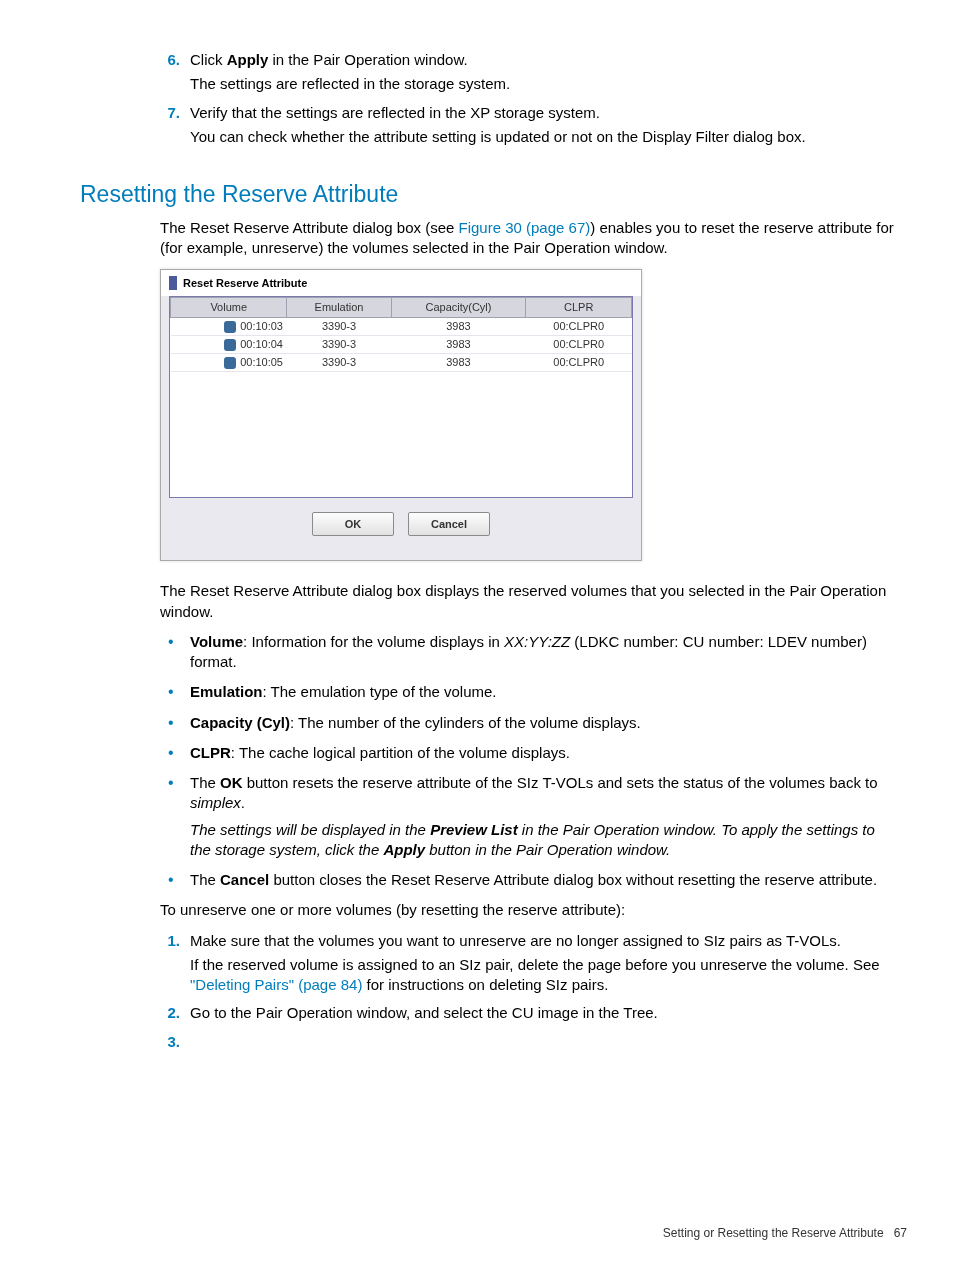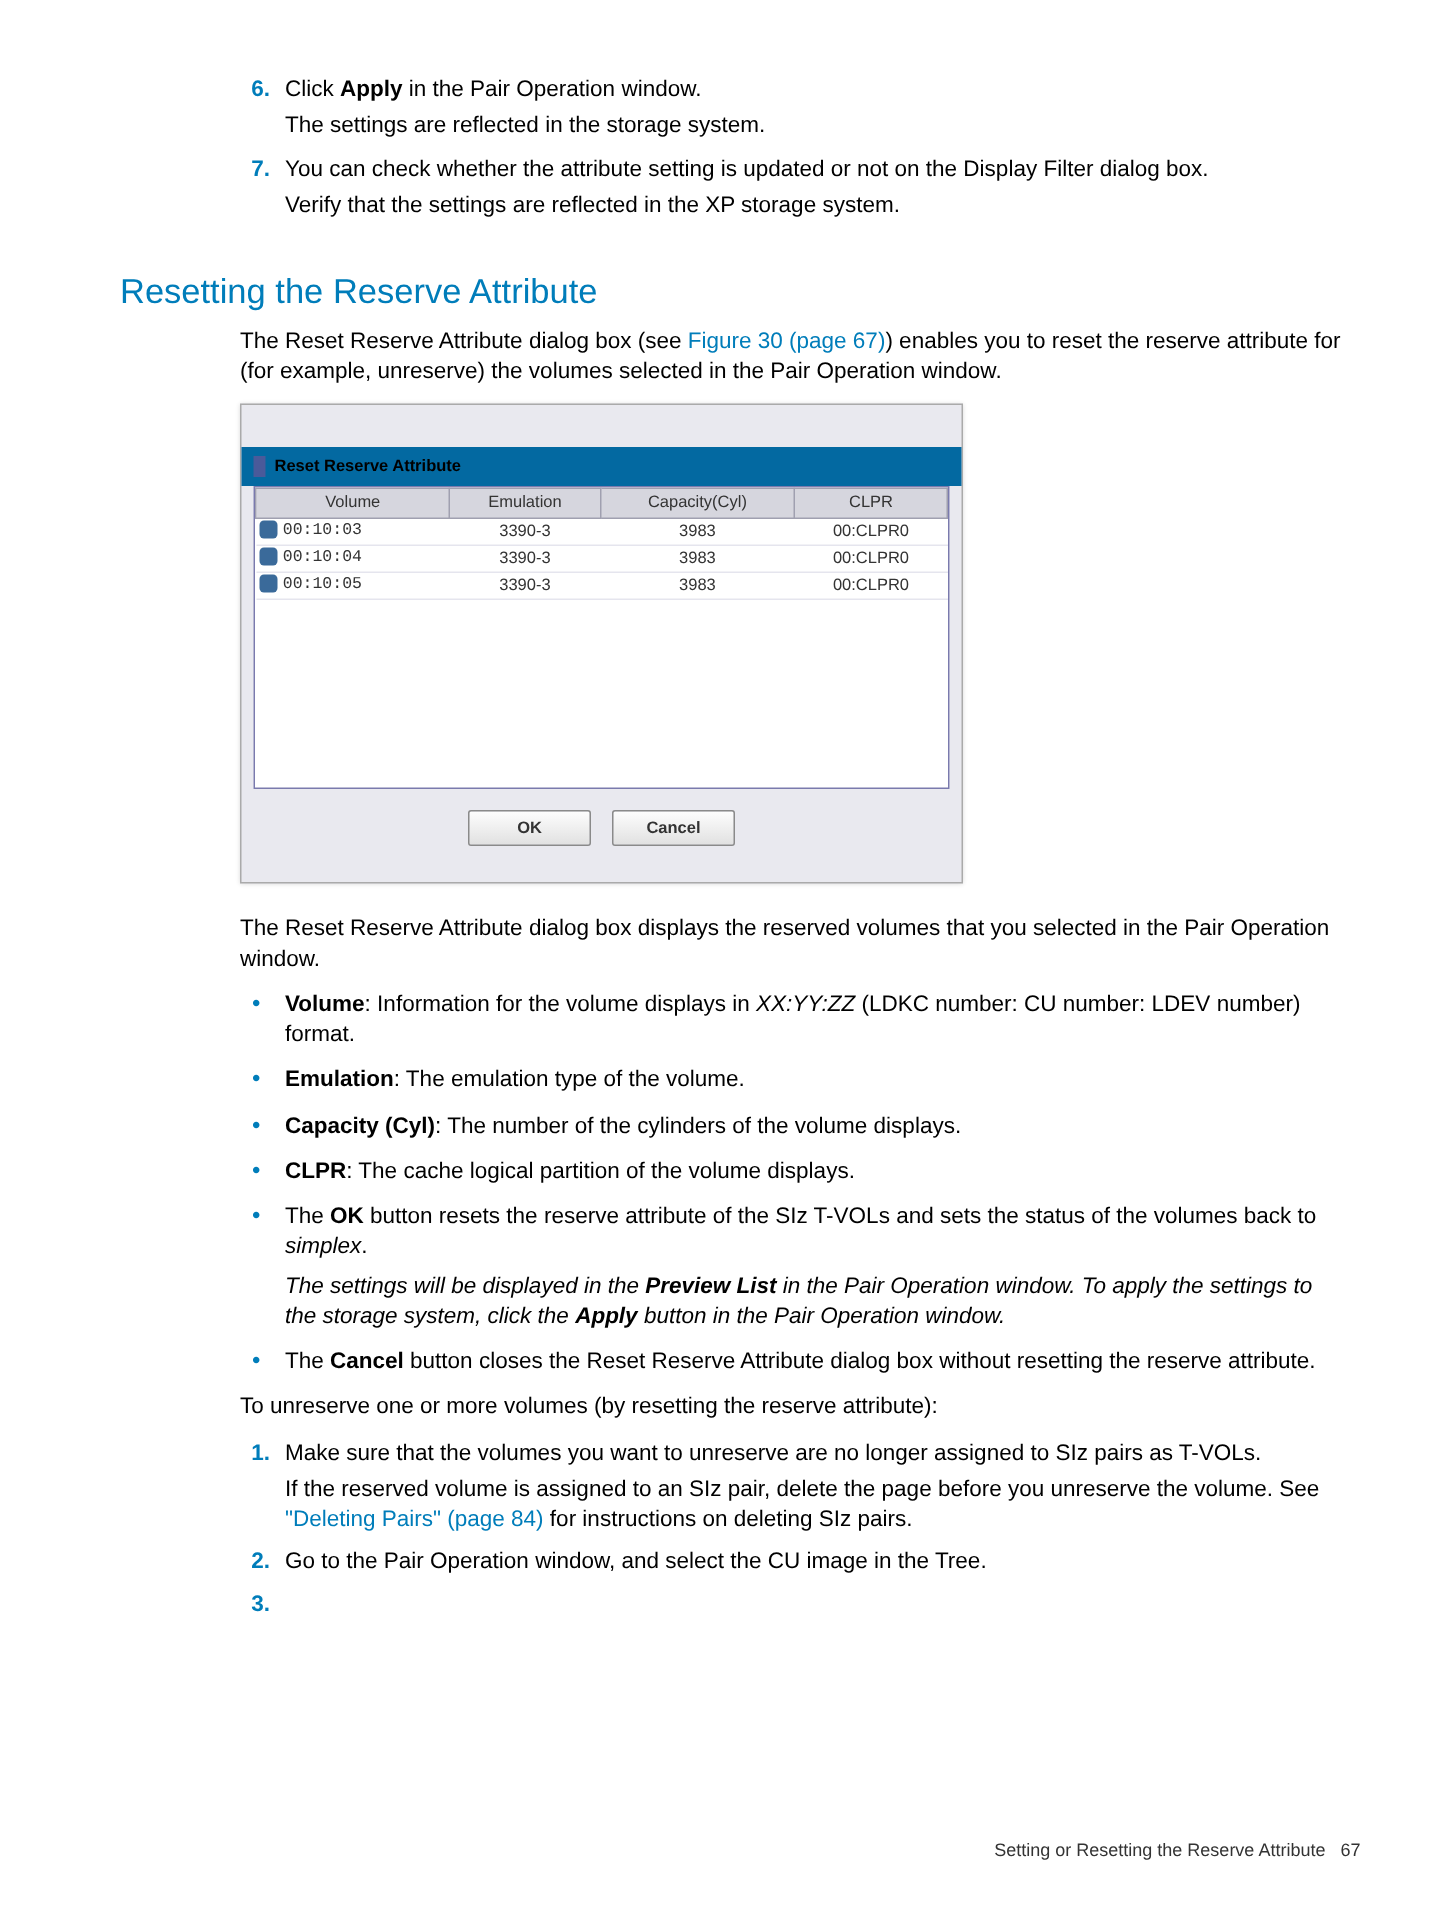--- a/index.html
+++ b/index.html
@@ -63,22 +63,21 @@
     box-shadow: 0 0 3px rgba(0,0,0,0.15);
     font-family: Tahoma, Arial, sans-serif;
     font-size: 11px;
   }
   .dialog-title {
     display: flex;
     gap: 6px;
     padding: 6px 8px;
     font-weight: bold;
     color: #000;
-    background: #0369a1;
-    margin-top: 28px;
+    background: #ffffff;
   }
   .dialog-title .sq {
     width: 8px;
     height: 14px;
     background: #4a5a9a;
   }
   .grid-wrap {
     border: 1px solid #7a7aad;
     margin: 0 8px;
     background: #fff;
@@ -97,23 +96,22 @@
     padding: 2px 4px;
     color: #333;
   }
   table.grid td {
     border-bottom: 1px solid #e5e5ee;
     padding: 1px 4px;
     text-align: center;
     color: #333;
   }
   table.grid td.vol {
-    text-align: left;
+    text-align: right;
     padding-left: 2px;
-    font-family: Liberation Mono, monospace;
   }
   .vol-ico {
     display: inline-block;
     width: 12px;
     height: 12px;
     background: #3a6a9a;
     border-radius: 3px;
     margin-right: 4px;
     vertical-align: middle;
   }
@@ -180,22 +178,22 @@
       <p>
         <span>Click </span><span class="b">Apply</span><span> in the Pair Operation window.</span>
       </p>
       <p>The settings are reflected in the storage system.</p>
     </div>
   </div>
 
   <div class="step-row">
     <div class="step-num">7.</div>
     <div class="step-body">
+      <p>Verify that the settings are reflected in the XP storage system.</p>
       <p>You can check whether the attribute setting is updated or not on the Display Filter dialog box.</p>
-      <p>Verify that the settings are reflected in the XP storage system.</p>
     </div>
   </div>
 
   <h2 class="section-title">Resetting the Reserve Attribute</h2>
 
   <p class="para" style="margin-left:80px;">
     <span>The Reset Reserve Attribute dialog box (see </span><span class="link">Figure 30 (page 67)</span><span>) enables you to reset the reserve attribute for (for example, unreserve) the volumes selected in the Pair Operation window.</span>
   </p>
 
 

